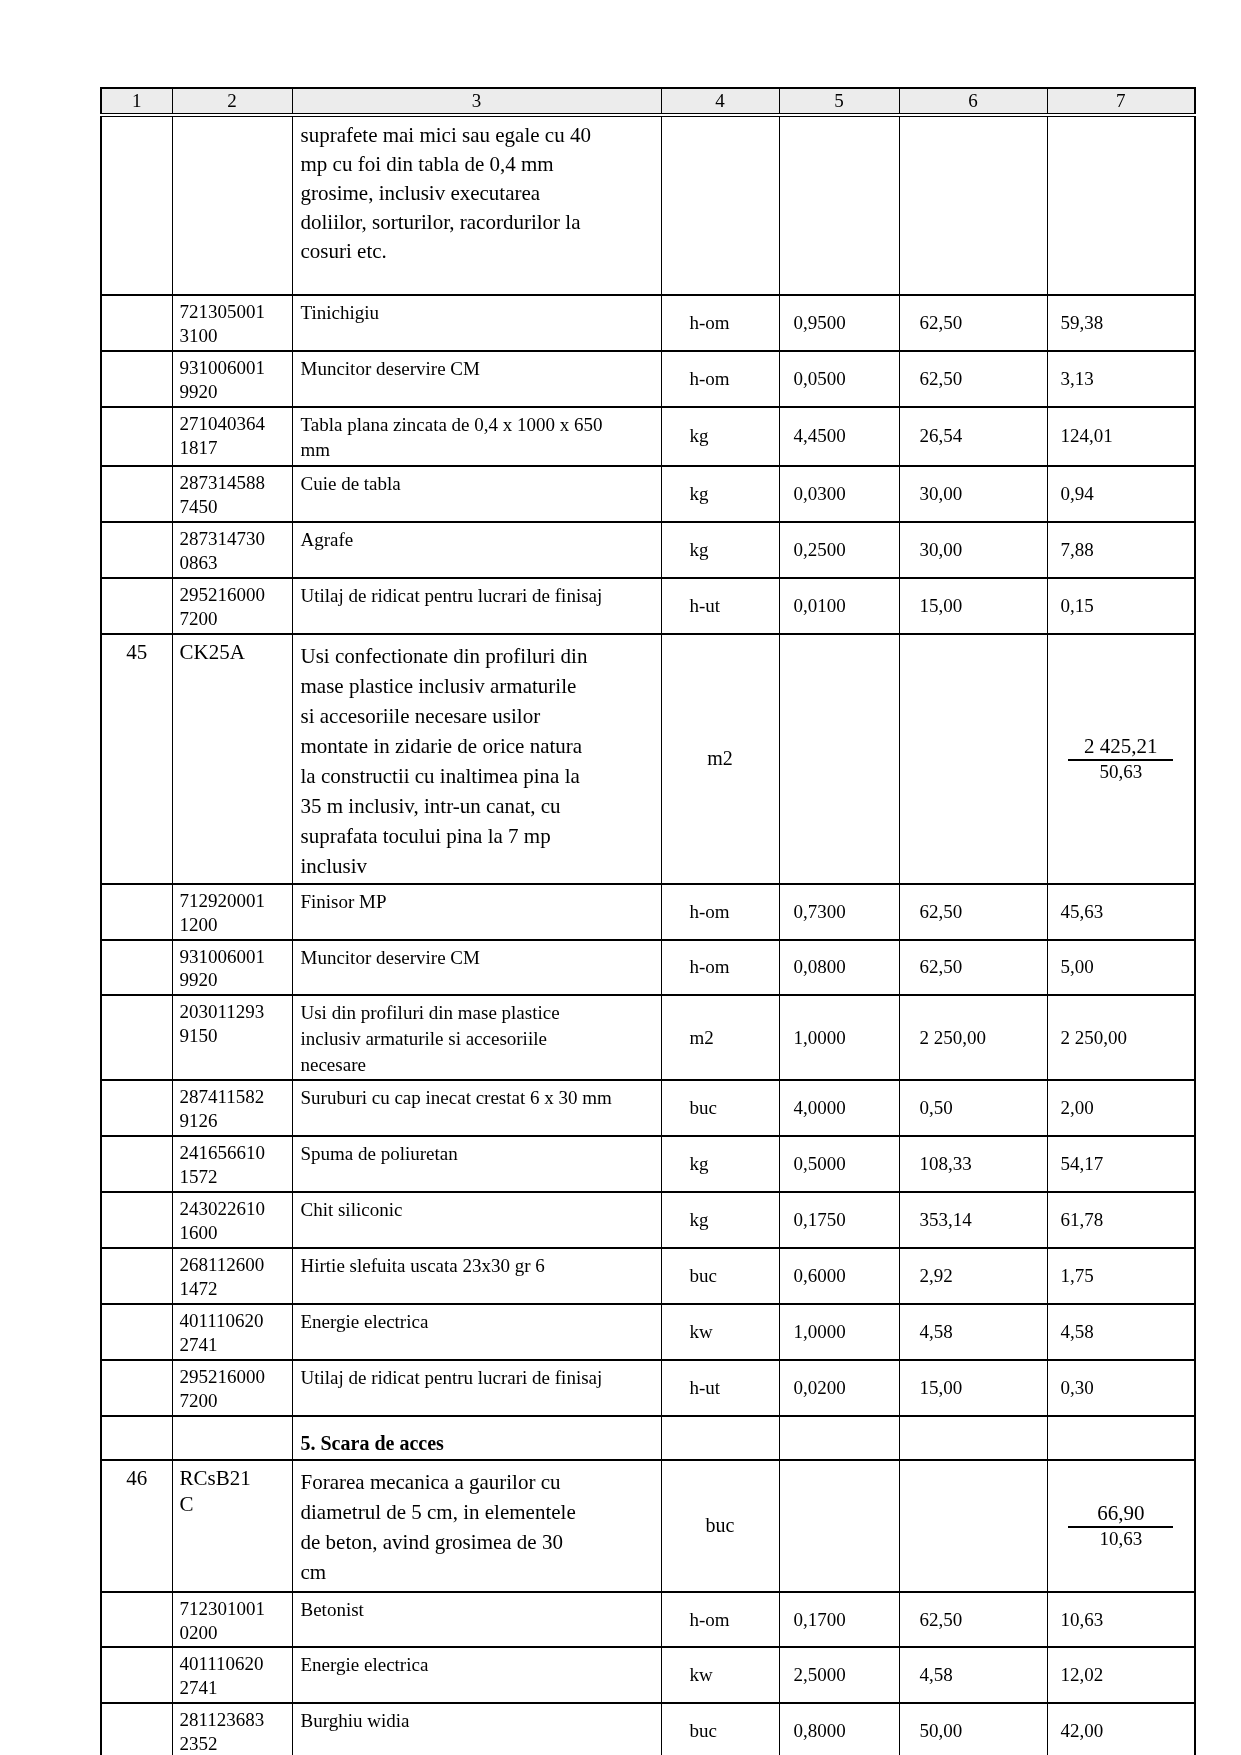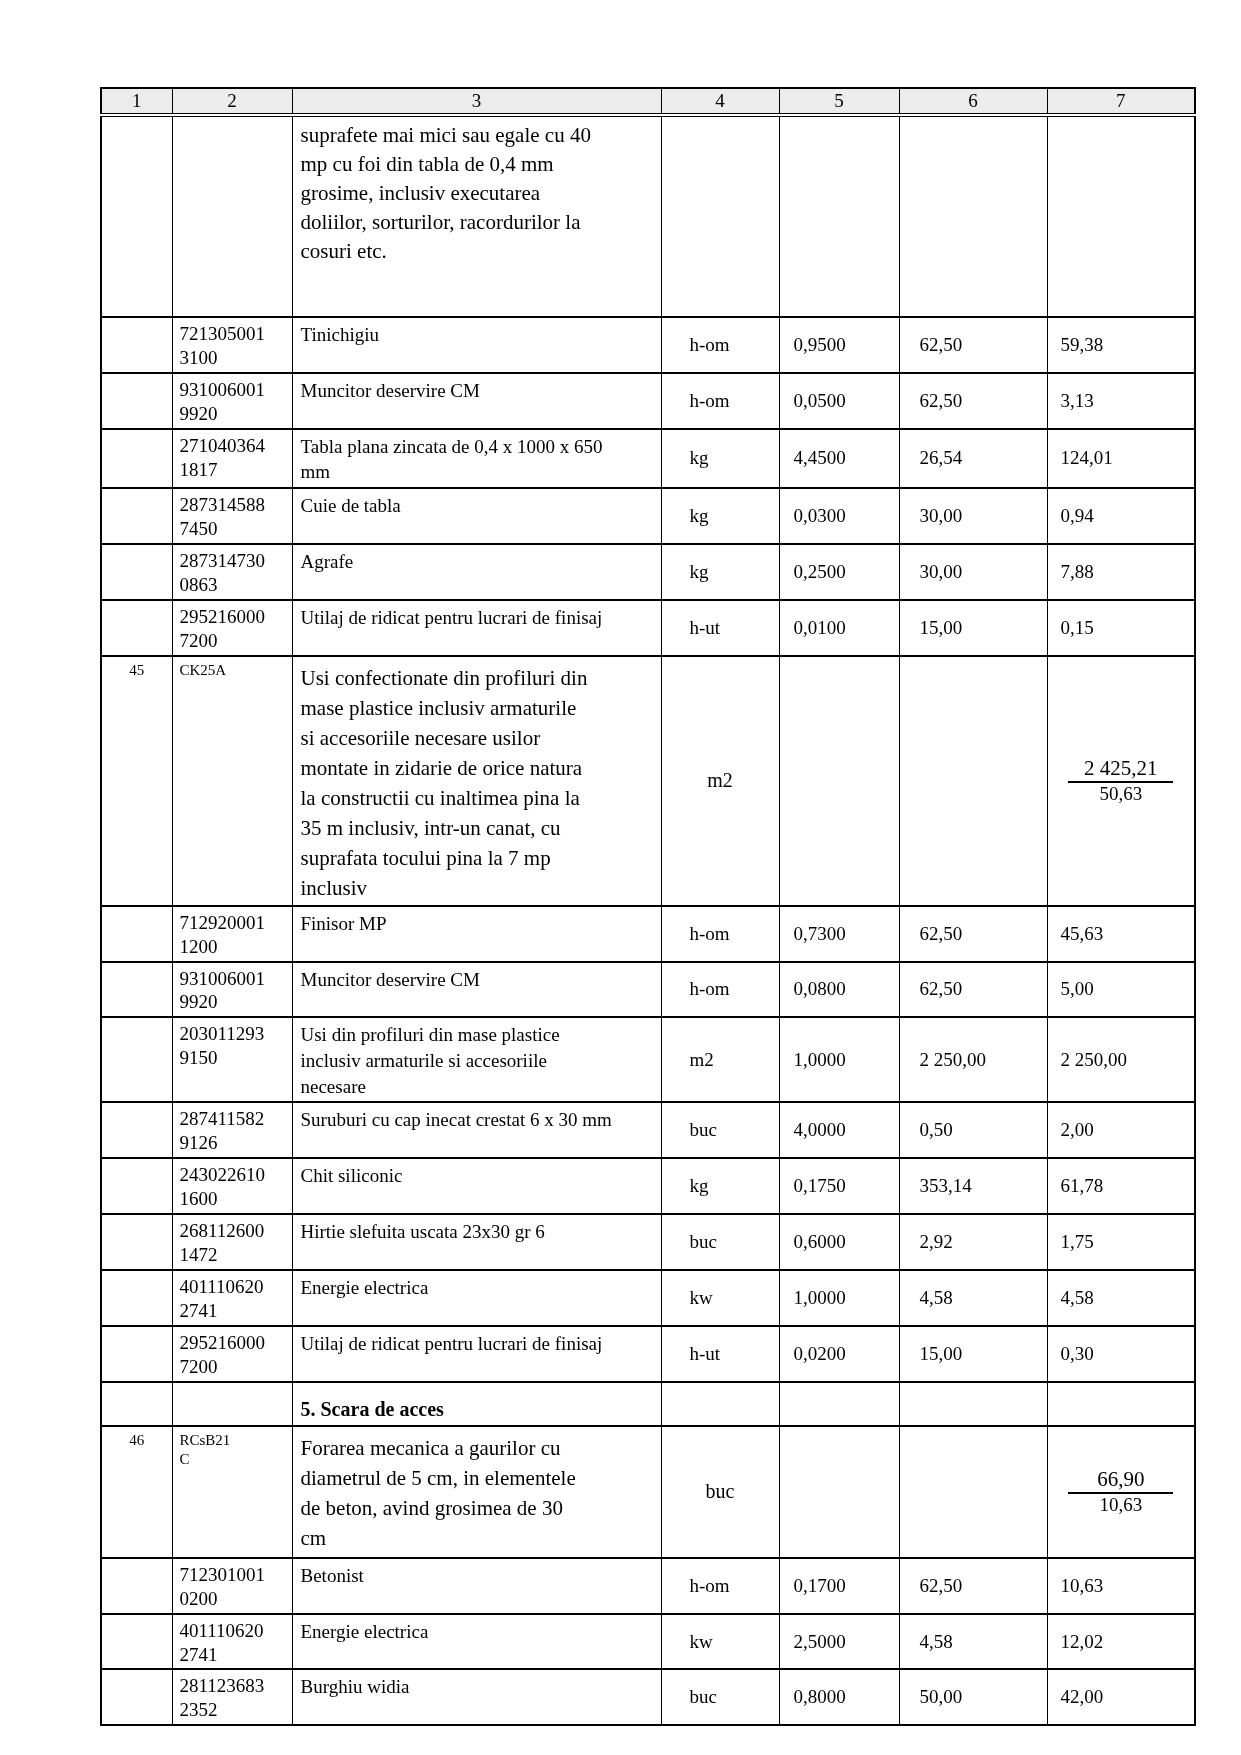--- a/index.html
+++ b/index.html
@@ -43,27 +43,27 @@
   .c-code{ padding:4px 2px 2px 7px;line-height:1.26;white-space:pre-line; }
   .c-desc{ padding:4px 4px 2px 8px;line-height:1.35;white-space:pre-line; }
   .c-unit,.c-qty,.c-price,.c-val{ vertical-align:middle; }
   .c-unit{ padding-left:28px; }
   .c-qty{ padding-left:14px; }
   .c-price{ padding-left:20px; }
   .c-val{ padding-left:13px; }
 
   
   .row-resource>td{ height:49px; }
-  .row-cont>td{ height:202px; }
+  .row-cont>td{ height:180px; }
   .row-section>td{ height:30px; }
   .row-item>td{ height:132px; }
 
   .row-cont .c-desc{ font-size:21px;line-height:29px; }
   .row-item .c-desc{ font-size:21px;line-height:30px;padding-top:6px; }
-  .row-item .c-no,.row-item .c-code{ font-size:15px; }
+  .row-item .c-no,.row-item .c-code{ font-size:21px; }
   .row-item .c-unit{ text-align:center;padding-left:0;font-size:20px; }
   .row-item .c-val{ padding-left:0; }
   .row-section .c-desc{ font-weight:bold;font-size:20px;padding-top:13px; }
 
   .frac{
     display:flex;flex-direction:column;align-items:center;
     width:100%;
   }
   .frac-top{ font-size:21px; }
   .frac-bottom{ font-size:19px; }
@@ -228,20 +228,30 @@
           <td class="c-code">287411582
 9126</td>
           <td class="c-desc">Suruburi cu cap inecat crestat 6 x 30 mm</td>
           <td class="c-unit">buc</td>
           <td class="c-qty">4,0000</td>
           <td class="c-price">0,50</td>
           <td class="c-val">2,00</td>
         </tr>
         <tr class="row-resource">
           <td class="c-no"></td>
+          <td class="c-code">241656610
+1572</td>
+          <td class="c-desc">Spuma de poliuretan</td>
+          <td class="c-unit">kg</td>
+          <td class="c-qty">0,5000</td>
+          <td class="c-price">108,33</td>
+          <td class="c-val">54,17</td>
+        </tr>
+        <tr class="row-resource">
+          <td class="c-no"></td>
           <td class="c-code">243022610
 1600</td>
           <td class="c-desc">Chit siliconic</td>
           <td class="c-unit">kg</td>
           <td class="c-qty">0,1750</td>
           <td class="c-price">353,14</td>
           <td class="c-val">61,78</td>
         </tr>
         <tr class="row-resource">
           <td class="c-no"></td>

